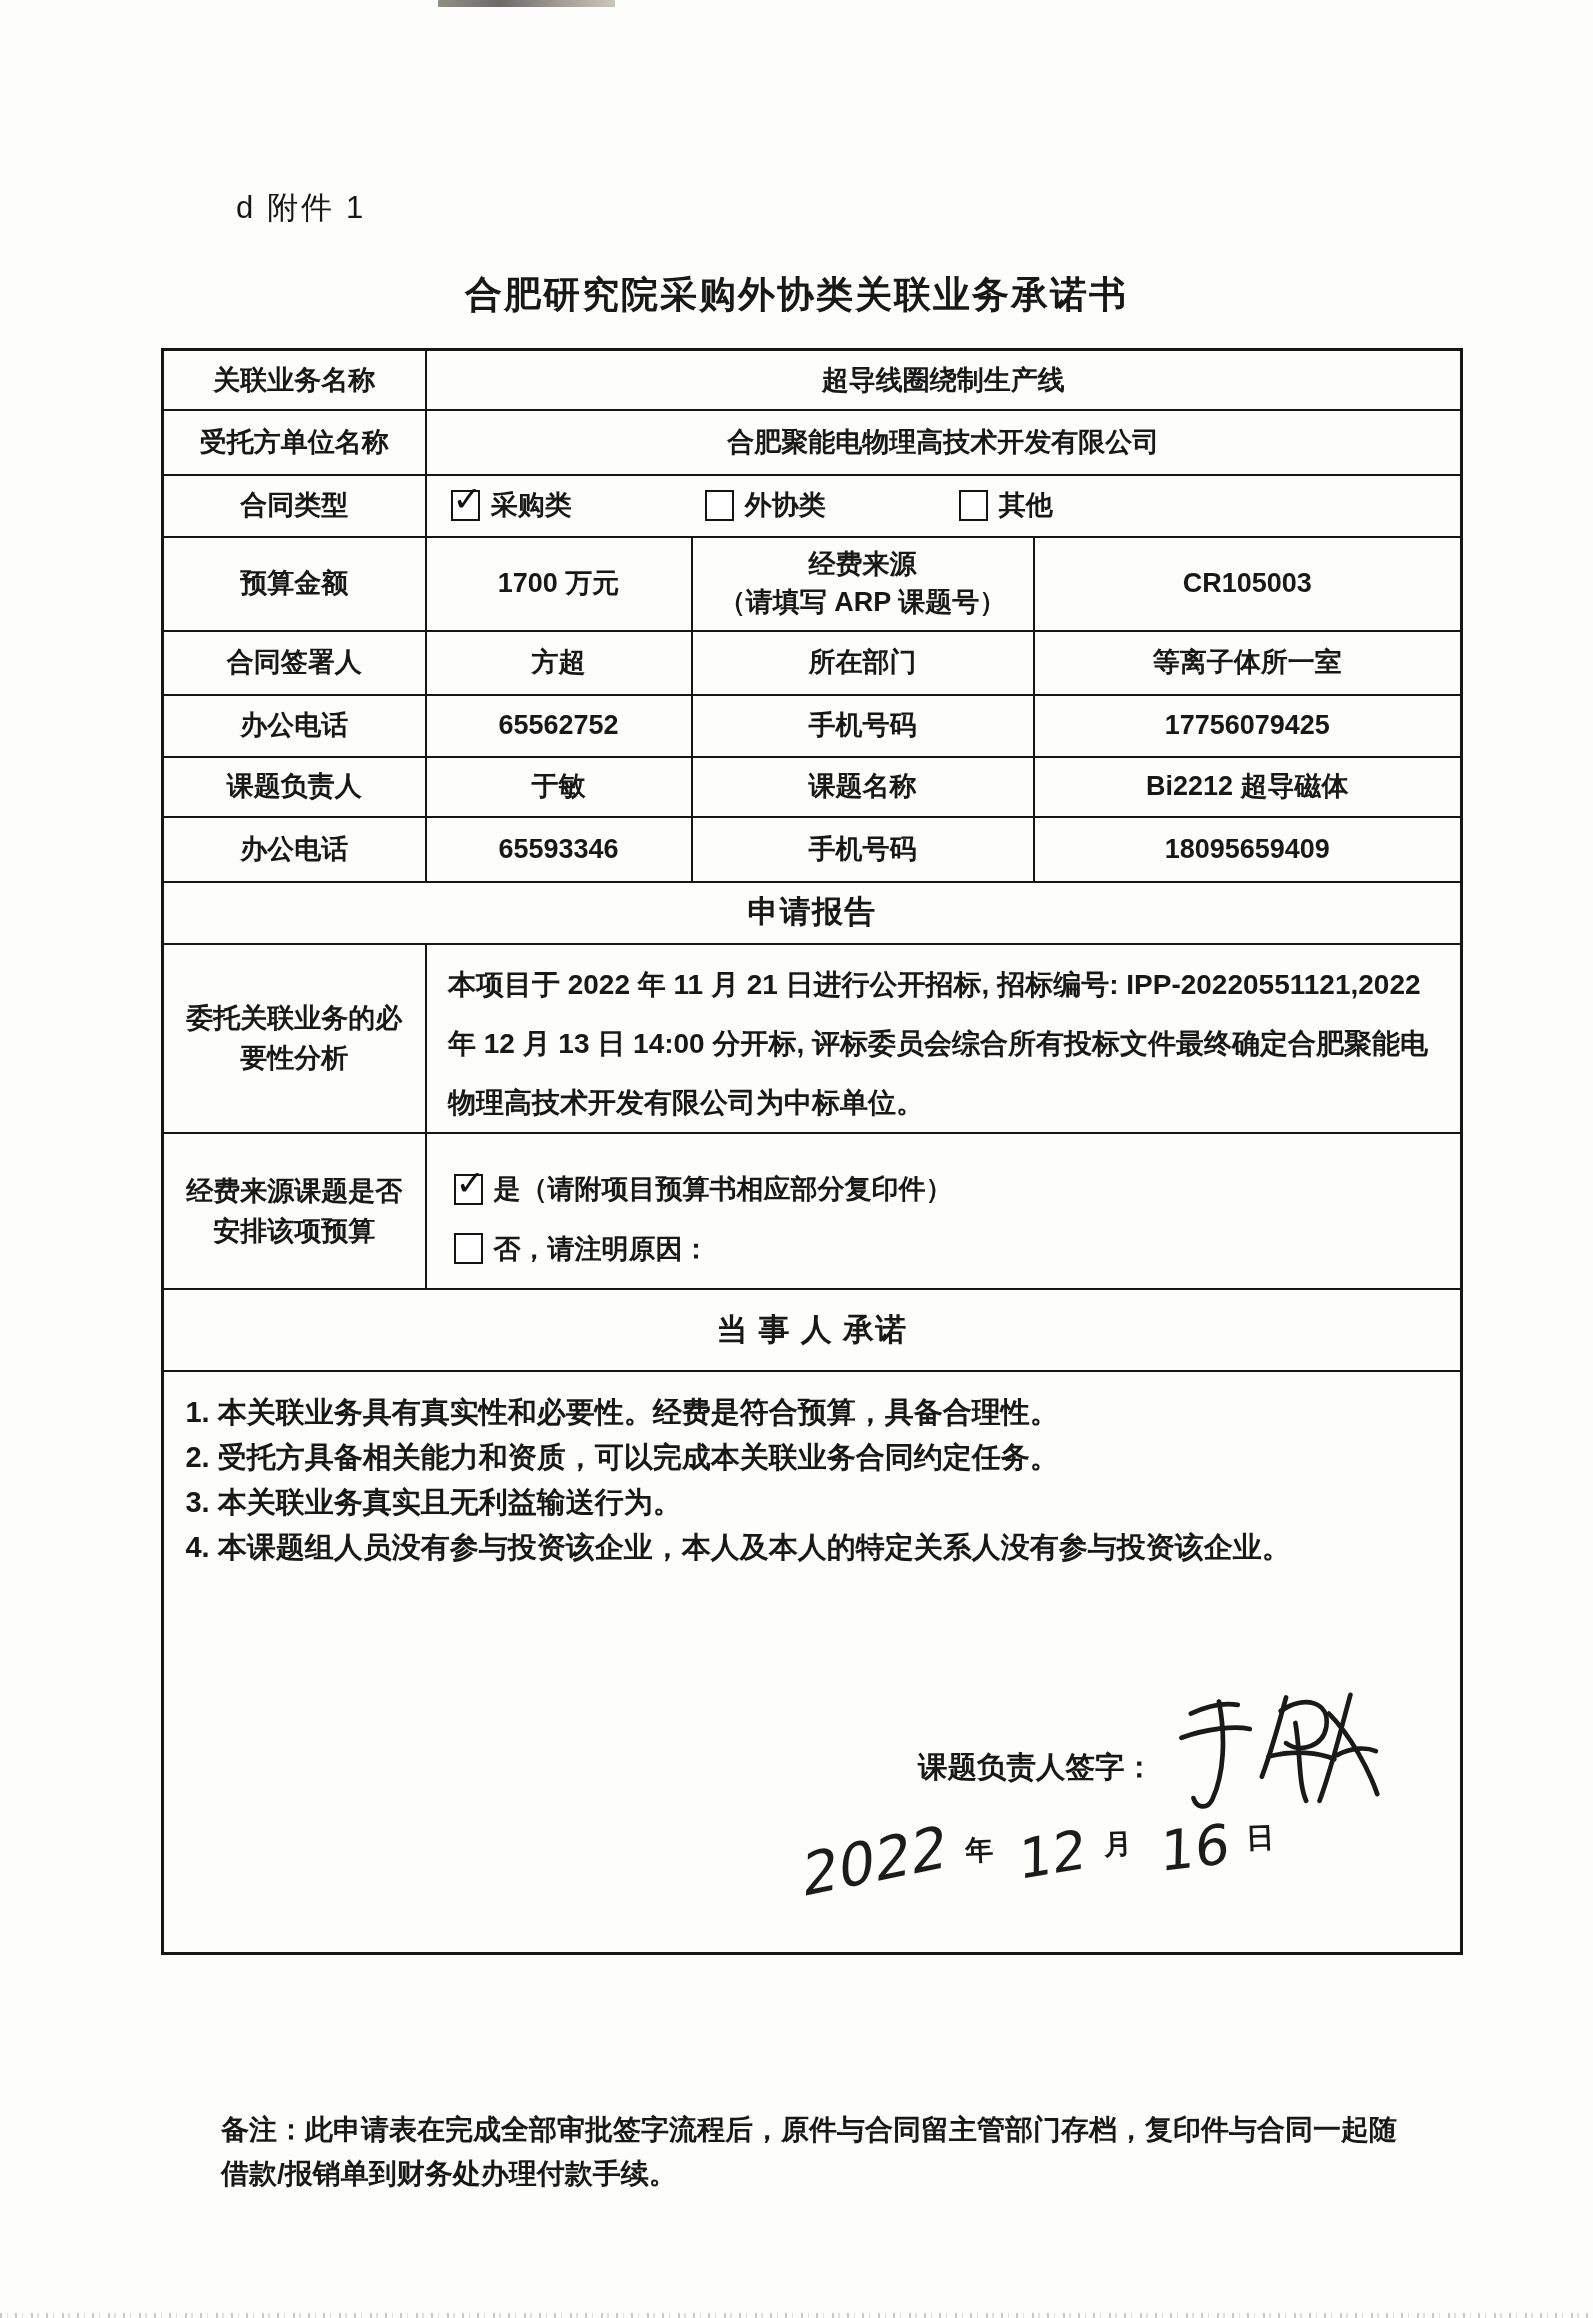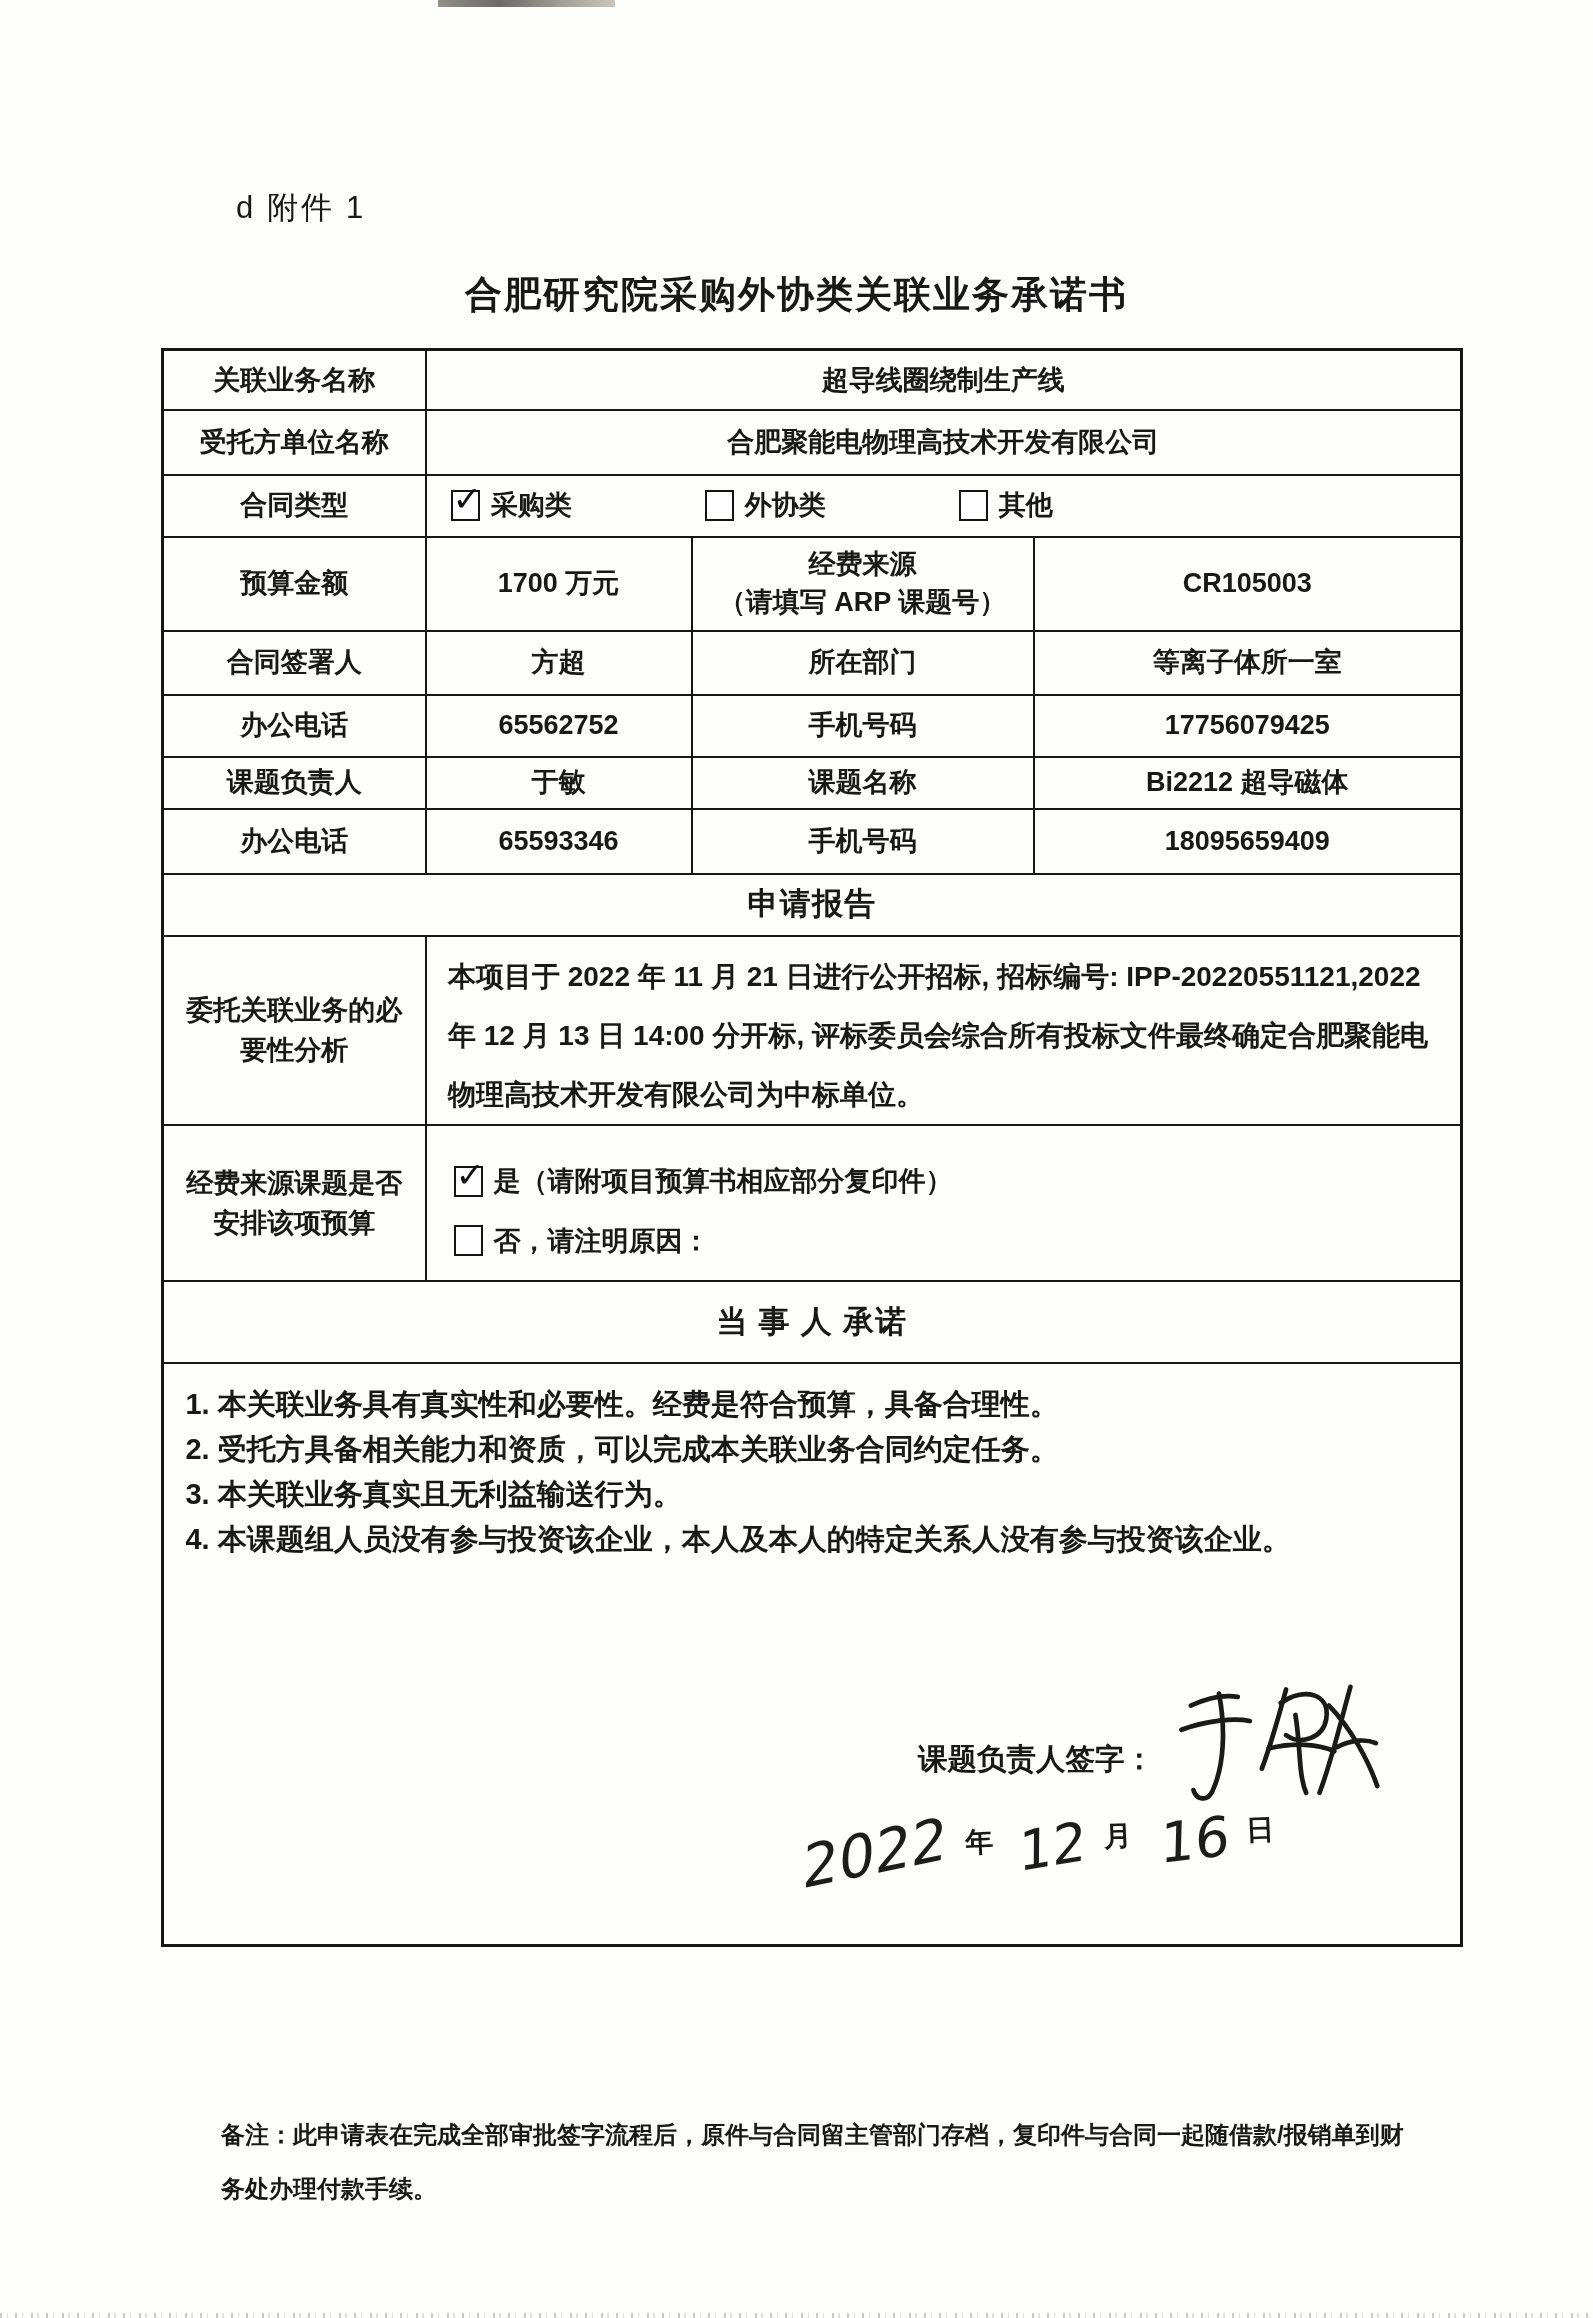--- a/index.html
+++ b/index.html
@@ -88,21 +88,21 @@
   }
   .hw-year{font-size:58px;transform:rotate(-9deg) skewX(-14deg);}
   .hw-month{font-size:54px;transform:rotate(-7deg) skewX(-10deg);margin-left:17.4px;}
   .hw-day{font-size:55px;transform:rotate(-4deg) skewX(-8deg);margin-left:20px;}
   .hw-unit{
     display:inline-block;font-size:28px;font-weight:600;
     vertical-align:17.4px;margin-left:9.4px;
   }
   .footer-note{
     position:absolute;left:221px;top:2108px;width:1201px;
-    font-size:24px;line-height:54px;font-weight:600;
+    font-size:28px;line-height:44px;font-weight:600;
     text-align:left;word-break:break-all;
   }
 </style>
 </head>
 <body>
 
 <div class="scan-smudge-top"></div>
 
 <div class="attach">d 附件 1</div>
 
@@ -162,21 +162,21 @@
     <td>等离子体所一室</td>
   </tr>
 
   <tr style="height:62px">
     <td class="lbl">办公电话</td>
     <td>65562752</td>
     <td>手机号码</td>
     <td>17756079425</td>
   </tr>
 
-  <tr style="height:52px">
+  <tr style="height:60px">
     <td class="lbl">课题负责人</td>
     <td>于敏</td>
     <td>课题名称</td>
     <td>Bi2212 超导磁体</td>
   </tr>
 
   <tr style="height:65px">
     <td class="lbl">办公电话</td>
     <td>65593346</td>
     <td>手机号码</td>

